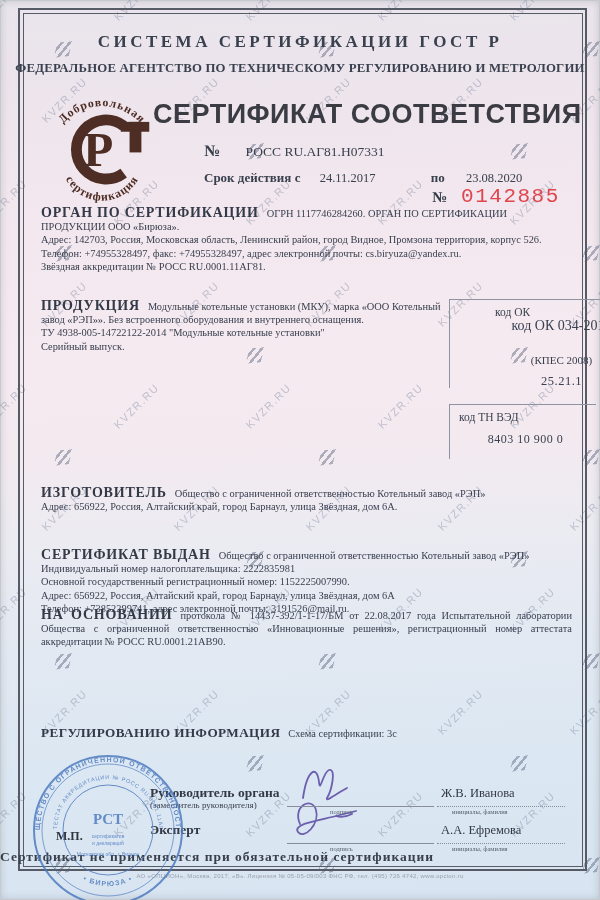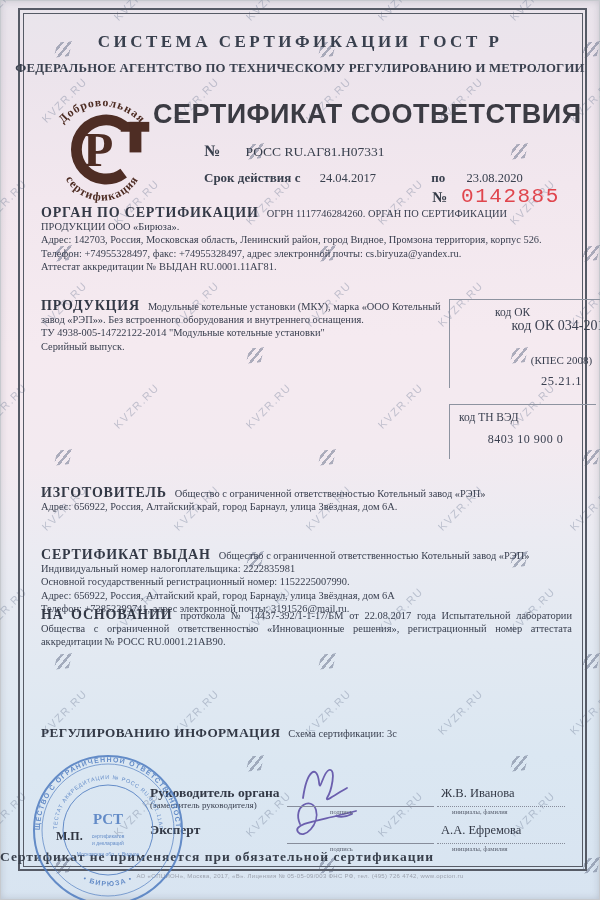--- a/index.html
+++ b/index.html
@@ -195,35 +195,35 @@
 
     <div class="doc-title">СЕРТИФИКАТ СООТВЕТСТВИЯ</div>
 
     <div class="no-row">
       <span class="no-sign">№</span>
       <span>РОСС RU.АГ81.Н07331</span>
     </div>
 
     <div class="validity">
       <b>Срок действия с</b>
-      <span class="v-from">24.04.2017</span>
+      <span class="v-from">24.11.2017</span>
       <span class="v-po">по</span>
       <span class="v-to">23.08.2020</span>
     </div>
 
     <div class="form-no">
       <span class="no-sign">№</span>
       <span class="form-digits">0142885</span>
     </div>
 
     <div class="sec s-org">
       <span class="sec-head">ОРГАН ПО СЕРТИФИКАЦИИ</span><span>ОГРН 1117746284260. ОРГАН ПО СЕРТИФИКАЦИИ ПРОДУКЦИИ ООО «Бирюза».</span>
       <div>Адрес: 142703, Россия, Московская область, Ленинский район, город Видное, Промзона территория, корпус 526.</div>
       <div>Телефон: +74955328497, факс: +74955328497, адрес электронной почты: cs.biryuza@yandex.ru.</div>
-      <div>Аттестат аккредитации № ВЫДАН RU.0001.11АГ81.</div>
+      <div>Звёздная аккредитации № РОСС RU.0001.11АГ81.</div>
     </div>
 
     <div class="sec s-prod">
       <span class="sec-head">ПРОДУКЦИЯ</span><span>Модульные котельные установки (МКУ), марка «ООО Котельный завод «РЭП»». Без встроенного оборудования и внутреннего оснащения.</span>
       <div>ТУ 4938-005-14722122-2014 "Модульные котельные установки"</div>
       <div>Серийный выпуск.</div>
     </div>
 
     <div class="code-box box1">
       <div>код ОК</div>

